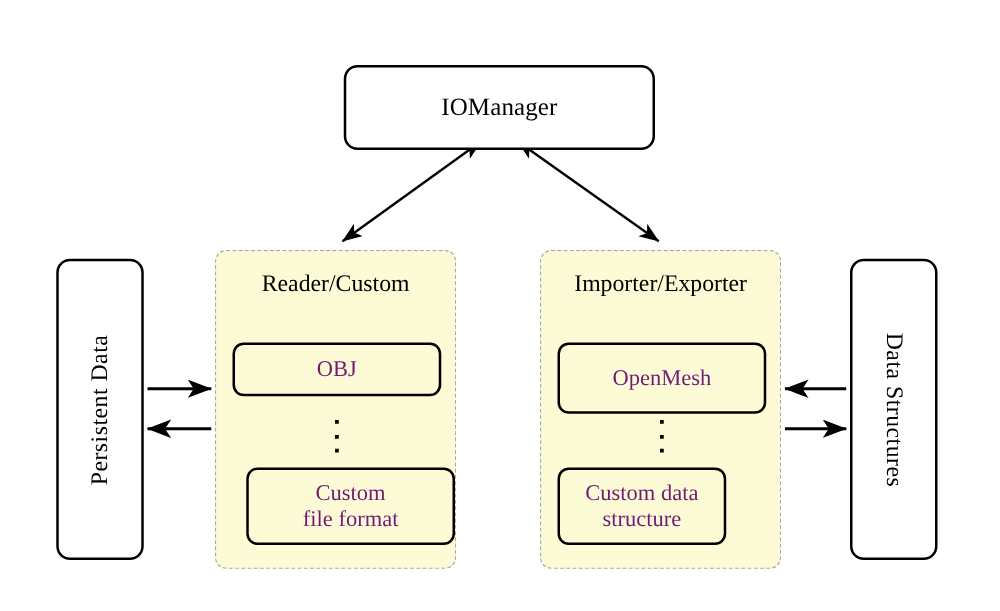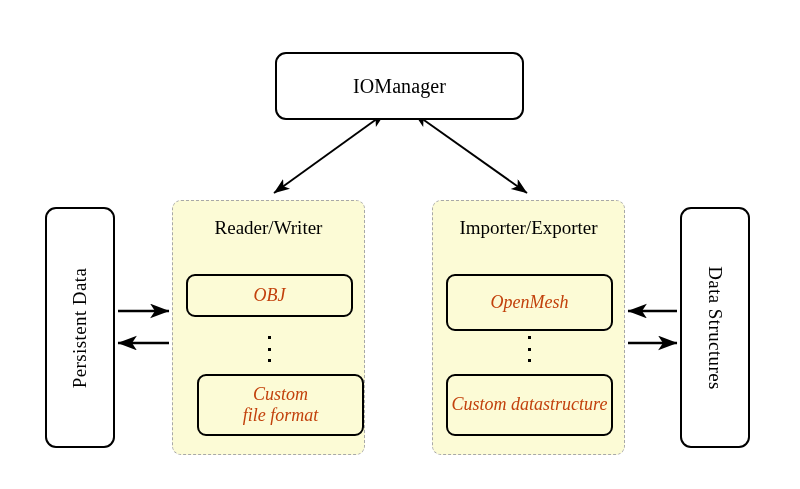--- a/index.html
+++ b/index.html
@@ -86,22 +86,21 @@
     box-sizing: border-box;
     display: flex;
     align-items: center;
     justify-content: center;
     text-align: center;
     border: 2.2px solid #000000;
     border-radius: 9px;
     background: #fcfbd6;
     font-size: 18px;
     line-height: 1.18;
-    color: #c2410c;
-    font-style: italic;
+    color: #701a75;
   }
 
   
   .vdots {
     position: absolute;
     display: flex;
     flex-direction: column;
     align-items: center;
     justify-content: space-between;
   }
@@ -146,21 +145,21 @@
 
   <div class="node side-box" style="left:45px; top:207px; width:70px; height:241px;">
     <span class="side-label rot-ccw">Persistent Data</span>
   </div>
 
   <div class="node side-box" style="left:680px; top:207px; width:70px; height:241px;">
     <span class="side-label rot-cw">Data Structures</span>
   </div>
 
   <div class="group-panel" style="left:172px; top:200px; width:193px; height:255px;">
-    <div class="group-title" style="top:16px;">Reader/Writer</div>
+    <div class="group-title" style="top:16px;">Reader/Custom</div>
 
     <div class="comp-box" style="left:13px; top:73px; width:167px; height:43px;">
       <span>OBJ</span>
     </div>
 
     <div class="vdots" style="left:93px; top:135px; width:6px; height:26px;">
       <i></i>
         <i></i>
         <i></i>
     </div>
@@ -177,19 +176,19 @@
     <div class="comp-box" style="left:13px; top:73px; width:167px; height:57px;">
       <span>OpenMesh</span>
     </div>
 
     <div class="vdots" style="left:93px; top:135px; width:6px; height:26px;">
       <i></i>
         <i></i>
         <i></i>
     </div>
 
-    <div class="comp-box" style="left:13px; top:173px; width:167px; height:62px; flex-direction:row;">
+    <div class="comp-box" style="left:13px; top:173px; width:135px; height:62px; flex-direction:column;">
       <span>Custom data</span>
       <span>structure</span>
     </div>
   </div>
 
 </div>
 
 </body></html>

